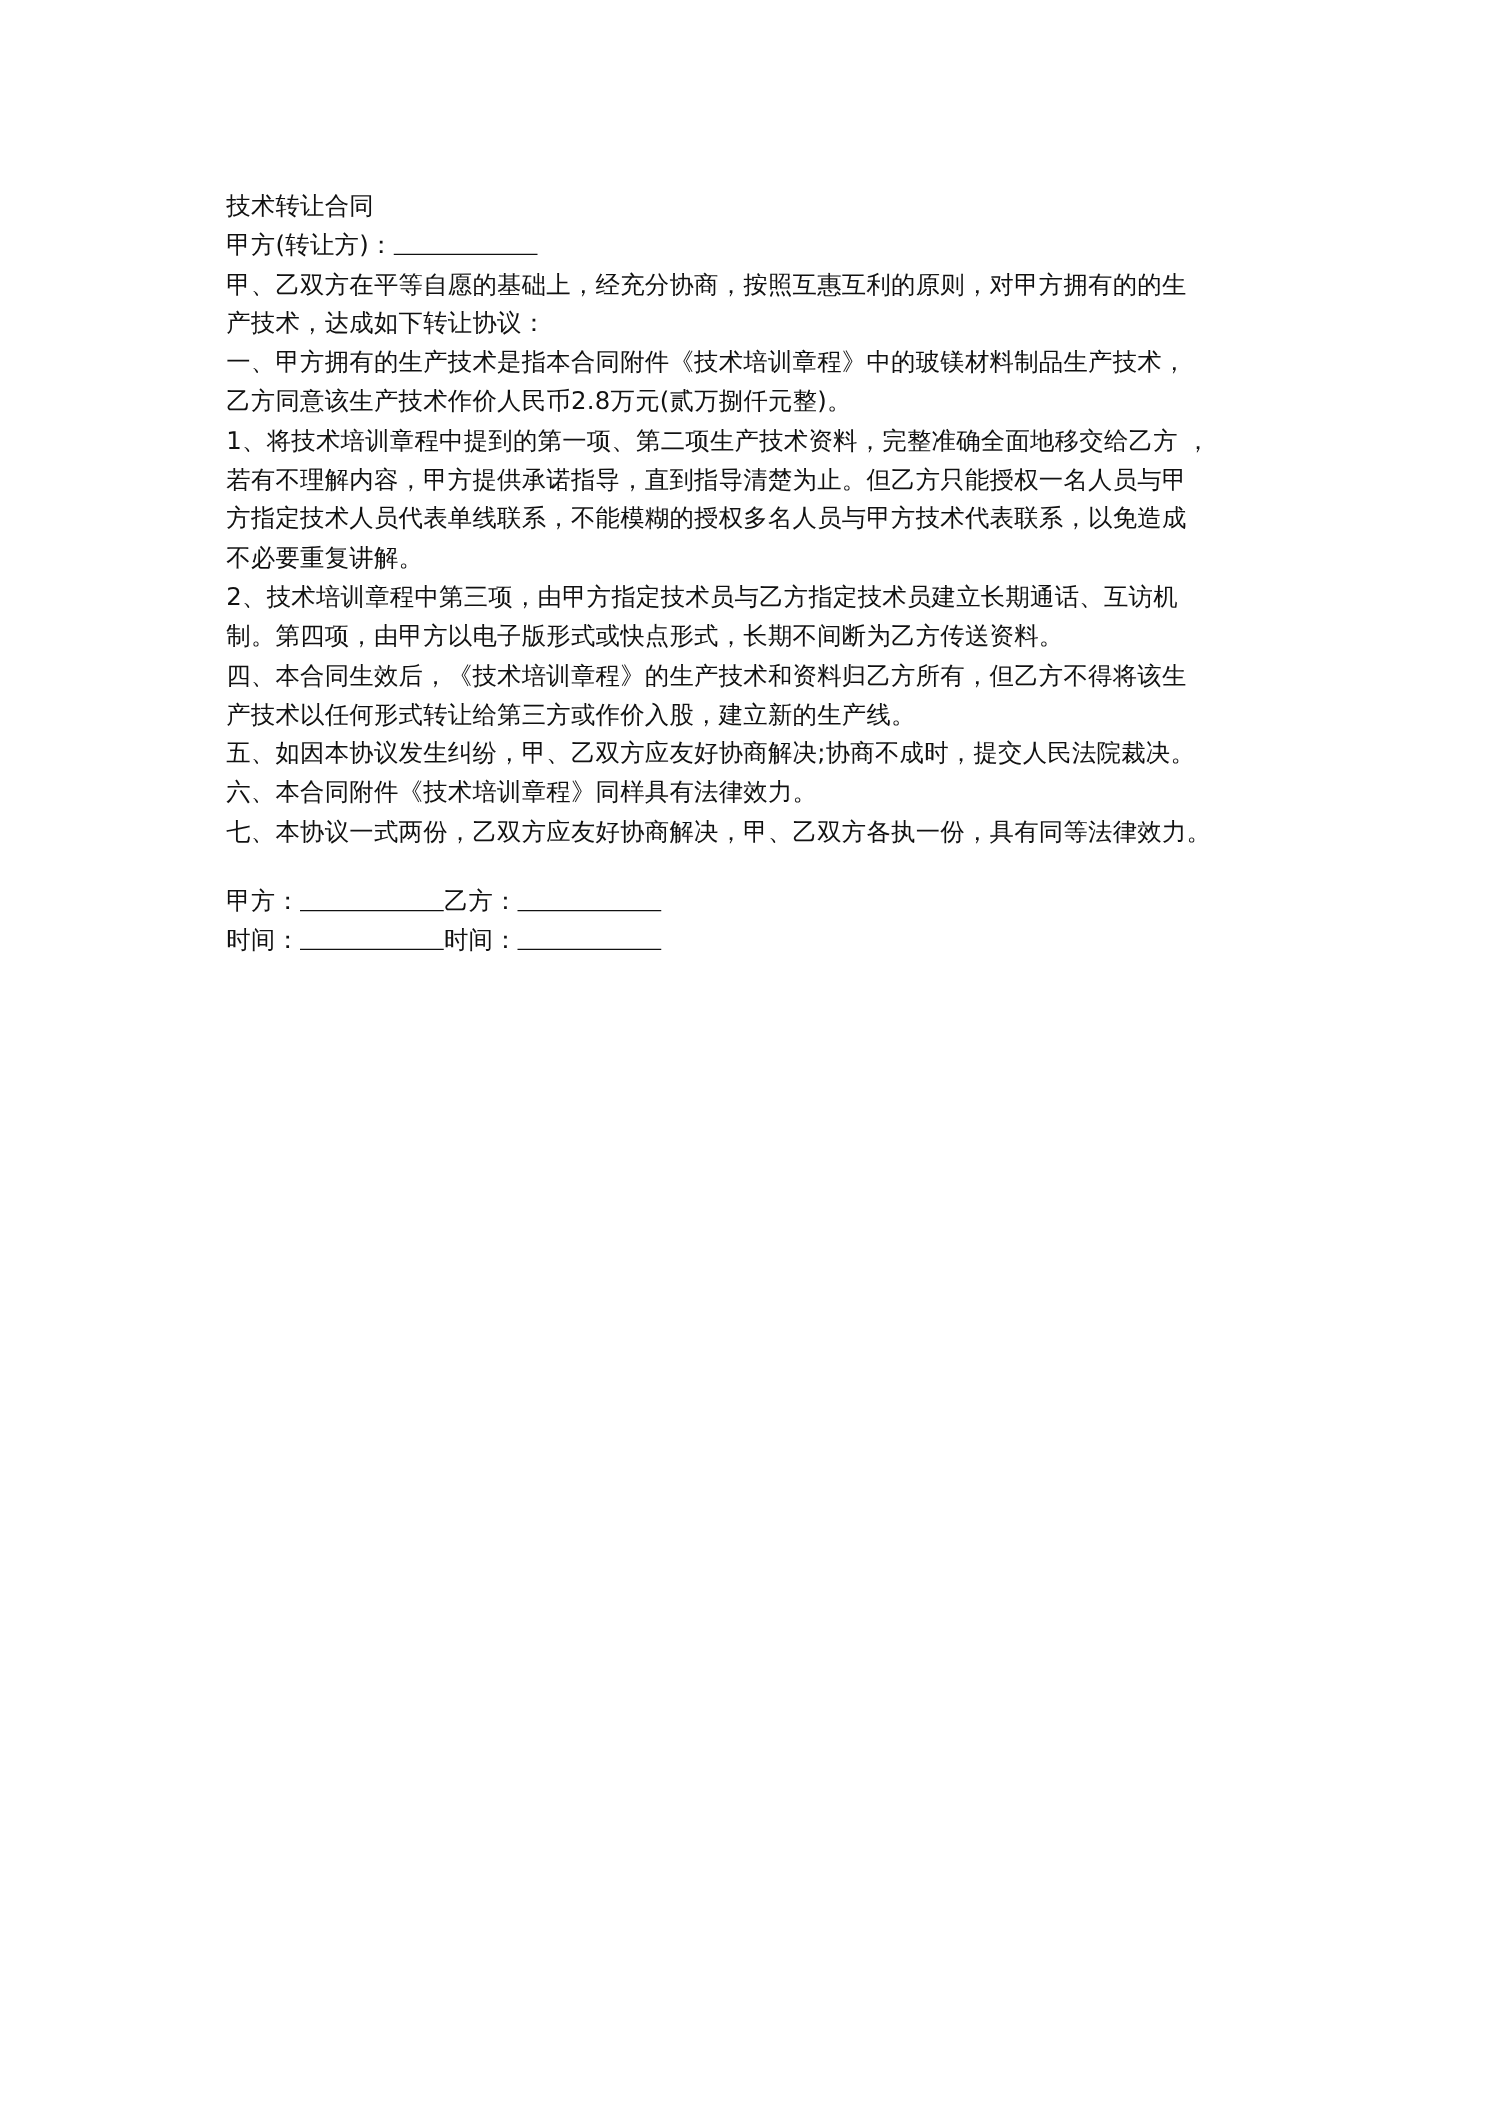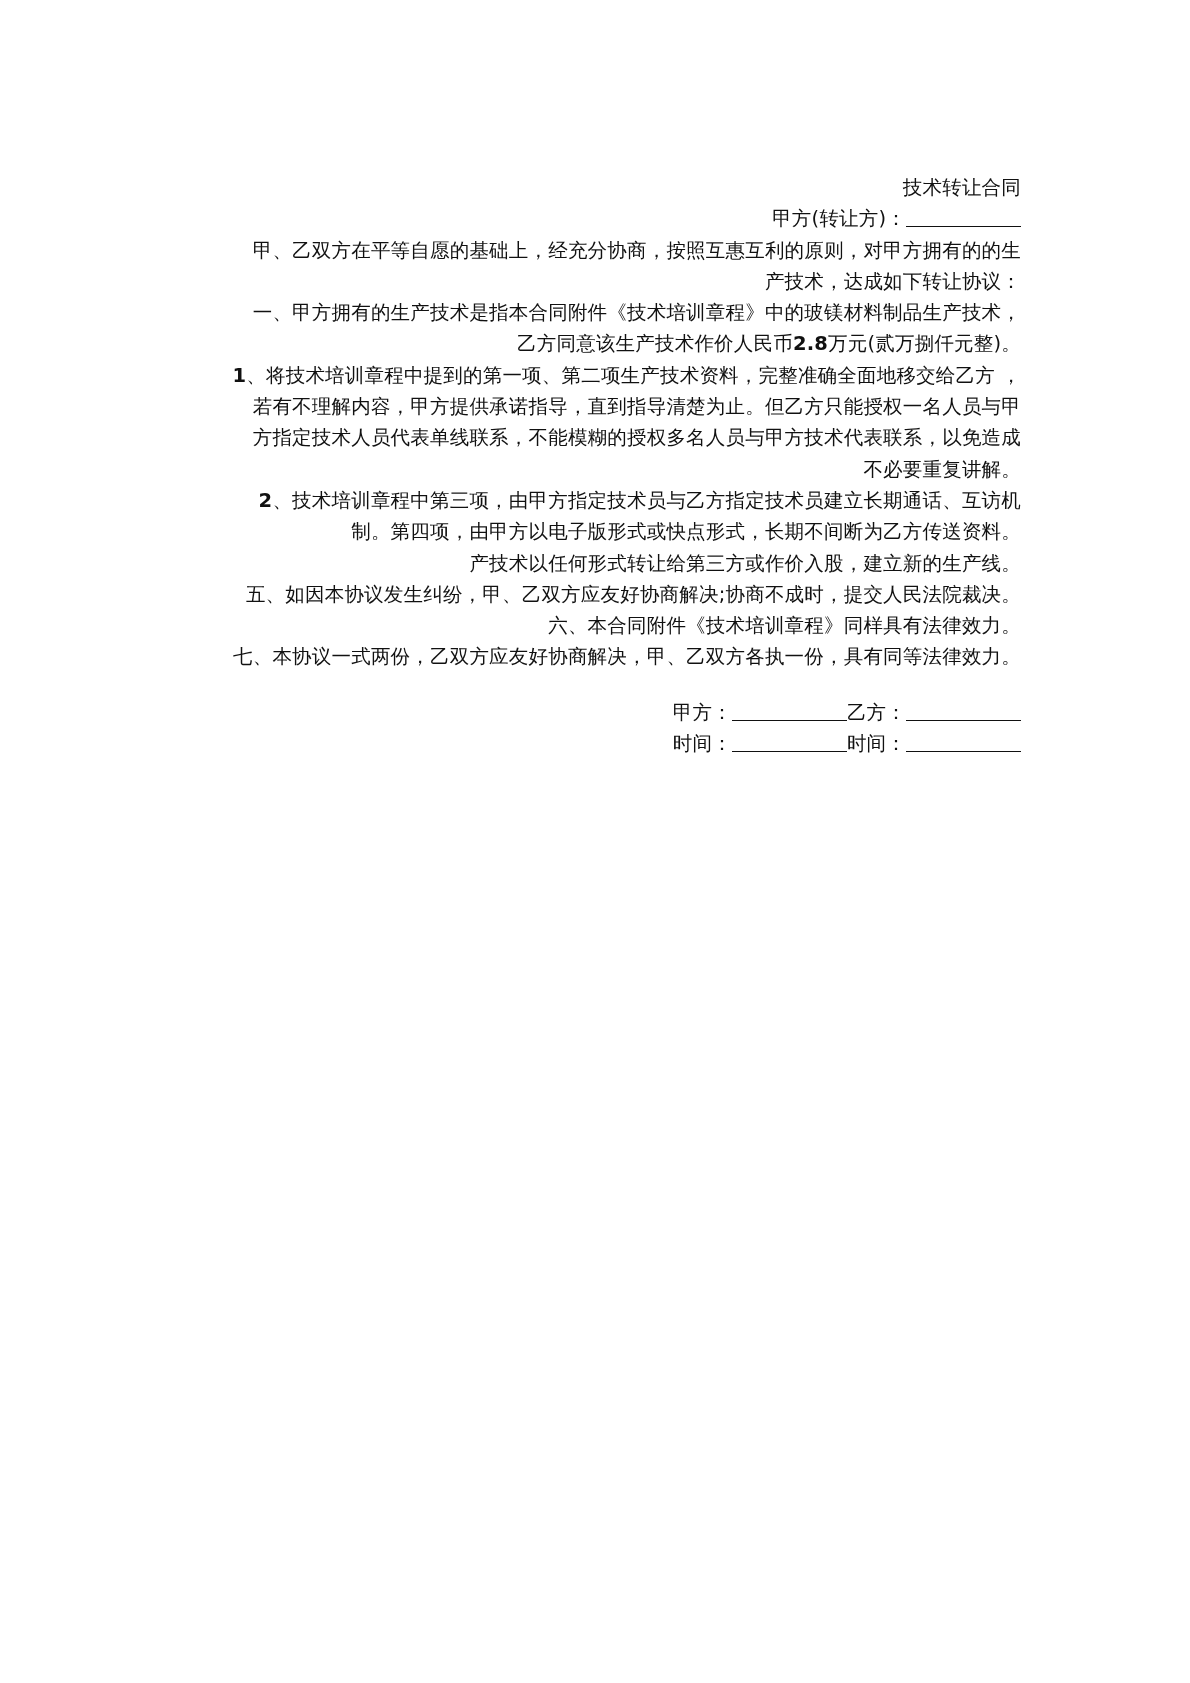--- a/index.html
+++ b/index.html
@@ -11,34 +11,33 @@
     width: 1190px;
     height: 1683px;
     position: relative;
     overflow: hidden;
     font-family: "DejaVu Sans", "Liberation Sans", sans-serif;
     color: #111111;
   }
   .page {
     position: absolute;
     left: 181px;
-    top: 172px;
+    top: 149px;
     width: 840px;
-    text-align: right;
   }
   .line {
     font-size: 19.5px;
     line-height: 31.3px;
     height: 31.3px;
     white-space: nowrap;
     letter-spacing: 0.2px;
     font-weight: normal;
   }
   .num {
-    font-weight: bold;
+    font-weight: normal;
   }
   .blank {
     display: inline-block;
     border-bottom: 1.6px solid #111;
     height: 20px;
     vertical-align: -2px;
   }
   .blank.w1 { width: 115px; }
   .blank.w2 { width: 115px; }
   .sig-row span { display: inline-block; margin-top: 24px; }
@@ -62,20 +61,21 @@
   <div class="line">
     <span class="num">1</span><span>、将技术培训章程中提到的第一项、第二项生产技术资料，完整准确全面地移交给乙方 ，</span>
   </div>
   <div class="line">若有不理解内容，甲方提供承诺指导，直到指导清楚为止。但乙方只能授权一名人员与甲</div>
   <div class="line">方指定技术人员代表单线联系，不能模糊的授权多名人员与甲方技术代表联系，以免造成</div>
   <div class="line">不必要重复讲解。</div>
   <div class="line">
     <span class="num">2</span><span>、技术培训章程中第三项，由甲方指定技术员与乙方指定技术员建立长期通话、互访机</span>
   </div>
   <div class="line">制。第四项，由甲方以电子版形式或快点形式，长期不间断为乙方传送资料。</div>
+  <div class="line">四、本合同生效后，《技术培训章程》的生产技术和资料归乙方所有，但乙方不得将该生</div>
   <div class="line">产技术以任何形式转让给第三方或作价入股，建立新的生产线。</div>
   <div class="line">五、如因本协议发生纠纷，甲、乙双方应友好协商解决;协商不成时，提交人民法院裁决。</div>
   <div class="line">六、本合同附件《技术培训章程》同样具有法律效力。</div>
   <div class="line">七、本协议一式两份，乙双方应友好协商解决，甲、乙双方各执一份，具有同等法律效力。</div>
 
   <div class="line sig-row">
     <span>甲方：</span><span class="blank w2"></span><span>乙方：</span><span class="blank w2"></span>
   </div>
   <div class="line sig-row">
     <span>时间：</span><span class="blank w2"></span><span>时间：</span><span class="blank w2"></span>

